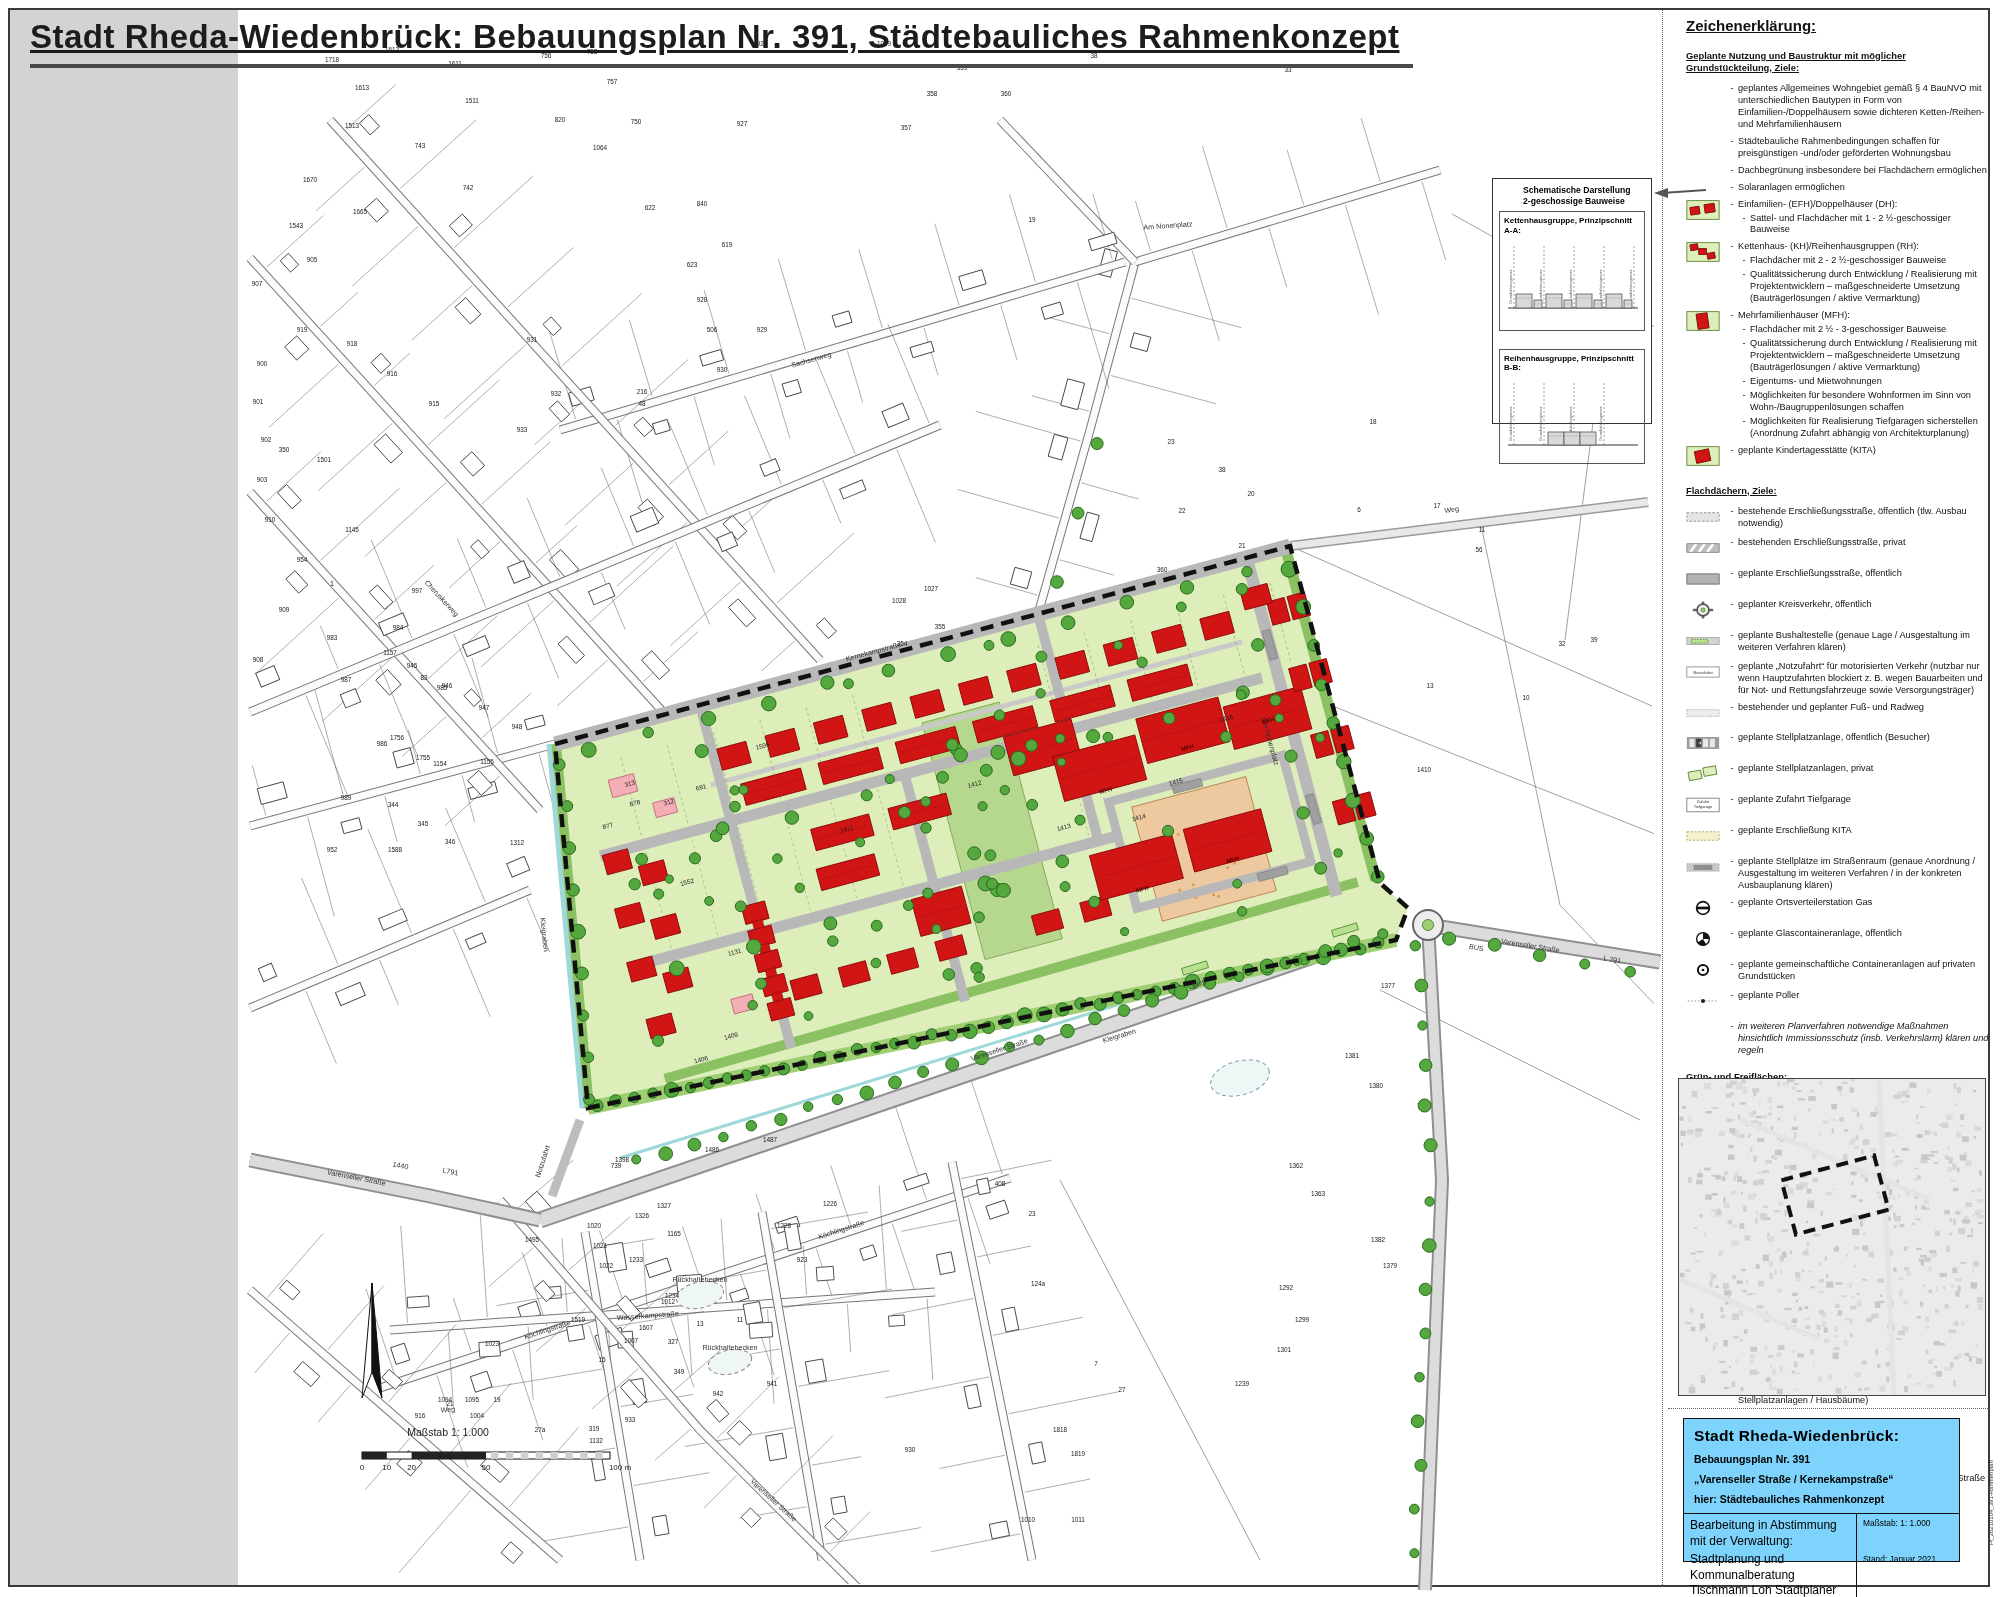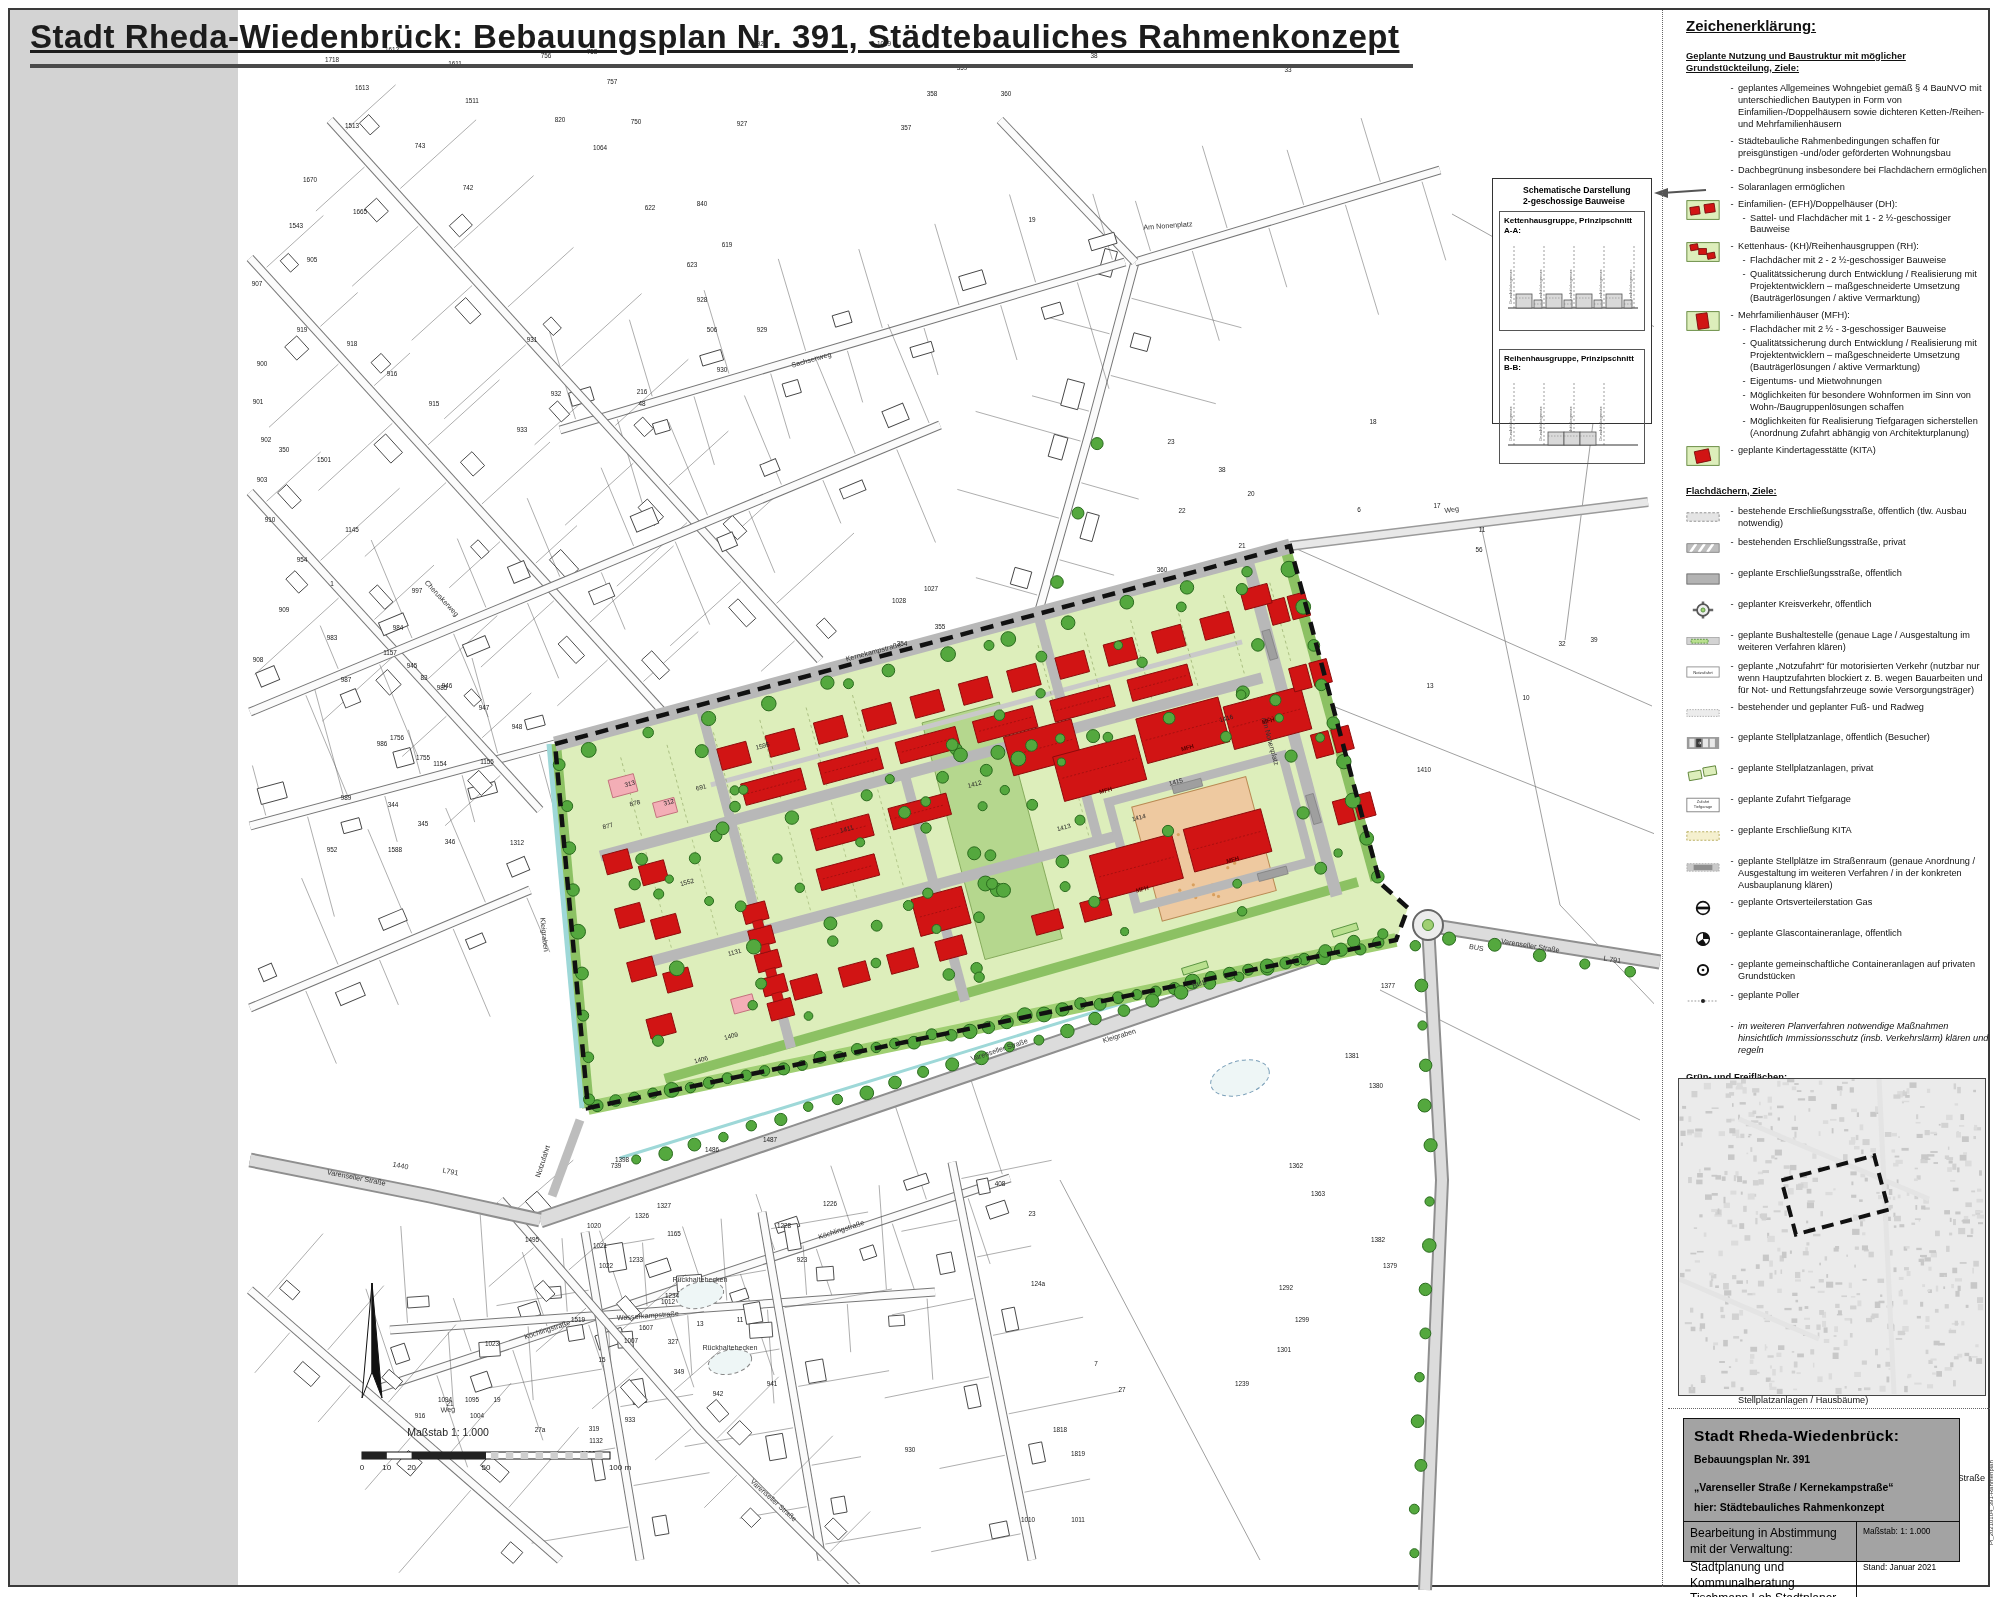--- a/index.html
+++ b/index.html
@@ -24,25 +24,25 @@
   .sep-v{position:absolute;left:1662px;top:10px;height:1577px;border-left:1.5px dotted #666;}
   .sep-h{position:absolute;left:1668px;top:1408px;width:322px;border-top:1.5px dotted #666;}
   
   .schem{position:absolute;left:1492px;top:178px;width:160px;height:246px;background:#fff;border:1.4px solid #333;box-sizing:border-box;padding:6px;z-index:4;}
   .schem .h{font-size:8.6px;font-weight:bold;line-height:1.25;margin-bottom:5px;margin-left:24px;}
   .schem .sb{border:1px solid #555;margin-bottom:18px;padding:4px;}
   .schem .sb .sh{font-size:8px;font-weight:bold;line-height:1.2;margin-bottom:2px;}
   
   .inset{position:absolute;left:1678px;top:1078px;width:308px;height:318px;border:1.4px solid #444;box-sizing:border-box;background:#ebebeb;overflow:hidden;}
   
-  .tblock{position:absolute;left:1683px;top:1418px;width:277px;height:144px;border:1.8px solid #111;box-sizing:border-box;background:#a3a3a3;z-index:5;}
+  .tblock{position:absolute;left:1683px;top:1418px;width:277px;height:144px;border:1.8px solid #111;box-sizing:border-box;background:#7dd3fc;z-index:5;}
   .tblock .pad{padding:8px 10px 0 10px;}
   .tb-city{font-size:15.5px;font-weight:bold;letter-spacing:.3px;}
   .tb-plan{font-size:10.5px;font-weight:bold;margin-top:8px;}
-  .tb-quote{font-size:10.5px;font-weight:bold;margin-top:16px;}
+  .tb-quote{font-size:10.5px;font-weight:bold;margin-top:8px;}
   .tb-hier{font-size:10.5px;font-weight:bold;margin-top:8px;}
   .tb-bottom{display:flex;border-top:1.2px solid #111;margin-top:8px;}
   .tb-left{flex:1 1 64%;padding:4px 6px;border-right:1.2px solid #111;}
   .tb-right{flex:1 1 36%;padding:4px 6px;display:flex;flex-direction:column;justify-content:space-between;height:46px;}
   .tb-small{font-size:12px;line-height:1.3;}
   .tb-small.b{margin-bottom:3px;}
   .tb-m{font-size:8.4px;}
   .edge-note{position:absolute;left:1988px;top:1545px;font-size:6px;color:#333;transform:rotate(-90deg);transform-origin:left top;white-space:nowrap;}
 </style>
 </head>

